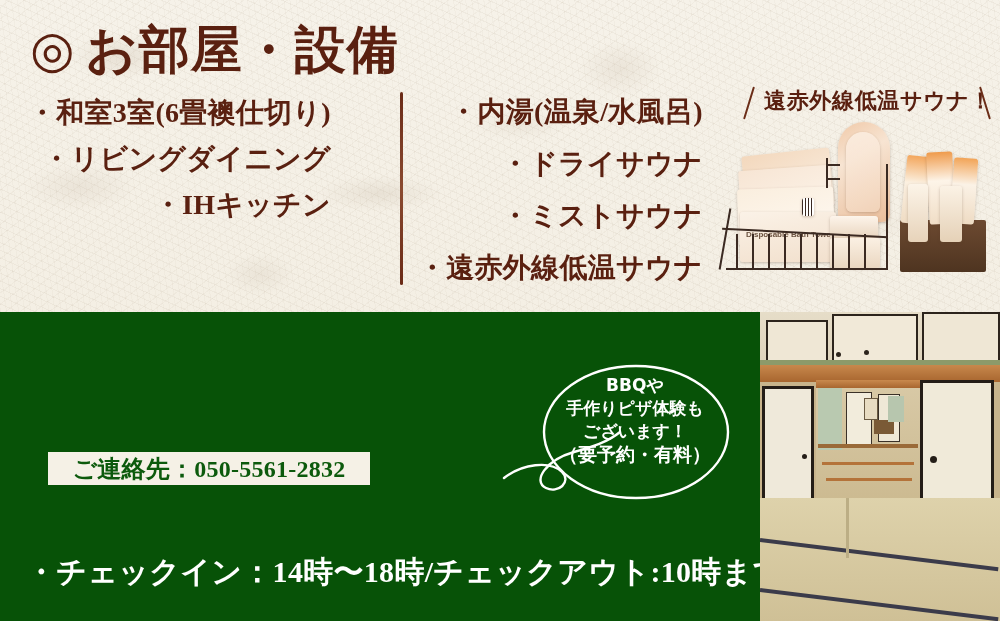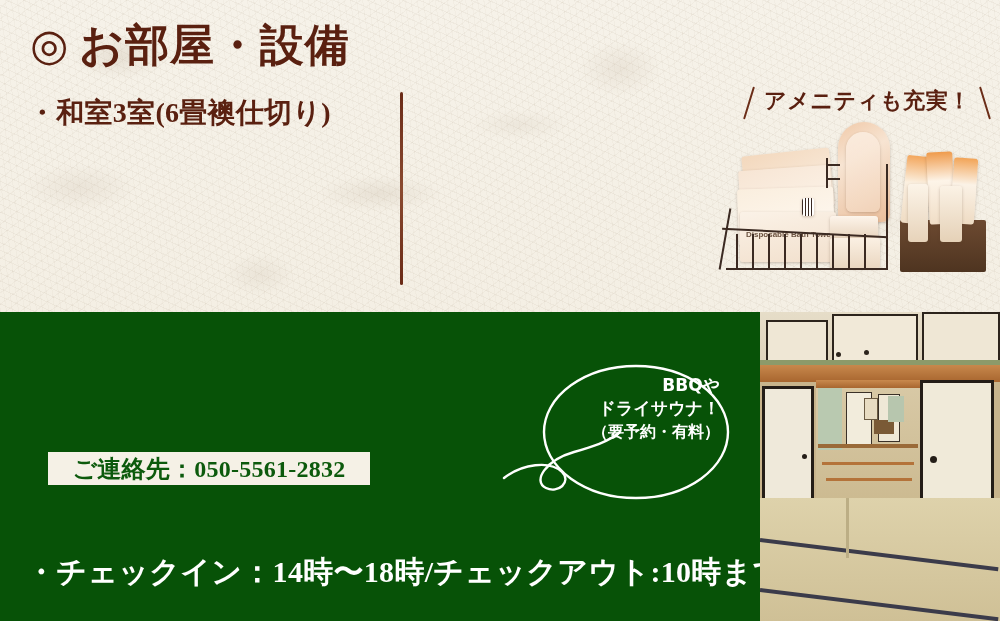--- a/index.html
+++ b/index.html
@@ -24,21 +24,21 @@
       repeating-linear-gradient(24deg, rgba(186,172,152,.12) 0 1px, rgba(186,172,152,0) 1px 7px),
       repeating-linear-gradient(-38deg, rgba(190,176,156,.10) 0 1px, rgba(190,176,156,0) 1px 9px),
       repeating-linear-gradient(82deg, rgba(192,178,158,.08) 0 1px, rgba(192,178,158,0) 1px 6px),
       linear-gradient(#f6f2e9,#f4efe4);
     overflow:hidden;
   }
   .section-title {
     position:absolute; color:#5a2010; white-space:nowrap;
     font-weight:700; letter-spacing:.02em;
   }
-  #title-rooms { left:30px; top:16px; font-size:44px; }
+  #title-rooms { left:30px; top:16px; font-size:51px; }
   .bullet-mark { display:inline-block; margin-right:10px; }
 
   .list-col { position:absolute; color:#5a2010;text-align:right; }
   .list-item { white-space:nowrap; font-weight:700; letter-spacing:.01em; }
 
   #col-left  { left:28px; top:90px; }
   #col-right { left:418px; top:86px; }
 
   #col-left .list-item  { font-size:28px; line-height:46px; }
   #col-right .list-item { font-size:28px; line-height:52px; }
@@ -111,22 +111,22 @@
     letter-spacing:.01em;
   }
 
   
   .bubble-wrap { position:absolute; left:488px; top:48px; width:250px; height:170px; }
   .bubble-text {
     position:absolute; left:62px; top:14px; width:170px;
     text-align:center; color:#fff; line-height:23px;
     font-family:"DejaVu Sans","Liberation Sans",sans-serif;
   }
-  .bubble-text .bl { display:block; font-size:17px; font-weight:700; white-space:nowrap;text-align:right; }
-  .bubble-text .bl.small { font-size:16px; }
+  .bubble-text .bl { display:block; font-size:17px; font-weight:700; white-space:nowrap; }
+  .bubble-text .bl.small { font-size:19px; }
 
   
   .room-photo {
     position:absolute; left:760px; top:312px; width:240px; height:309px;
     overflow:hidden; background:#c8b48c;
   }
   .rp { position:absolute; }
 </style>
 </head>
 <body>
@@ -134,28 +134,36 @@
 <div id="page">
 
   <div class="top-section">
 
     <div class="section-title" id="title-rooms">
       <span class="bullet-mark">◎</span><span>お部屋・設備</span>
     </div>
 
     <div class="list-col" id="col-left">
       <div class="list-item">・和室3室(6畳襖仕切り)</div>
+      <div class="list-item">・リビングダイニング</div>
+      <div class="list-item">・IHキッチン</div>
     </div>
 
     <div class="divider-v"></div>
 
+    <div class="list-col" id="col-right">
+      <div class="list-item">・内湯(温泉/水風呂)</div>
+      <div class="list-item">・ドライサウナ</div>
+      <div class="list-item">・ミストサウナ</div>
+      <div class="list-item">・遠赤外線低温サウナ</div>
+    </div>
 
     <div class="amenity-badge">
       <div class="slash left"></div>
-      <div class="bt">アメニティも充実！</div>
+      <div class="bt">遠赤外線低温サウナ！</div>
       <div class="slash right"></div>
     </div>
 
     <div class="amenity-photo">
 
       <div class="am-pack" style="left:120px;top:10px;width:52px;height:100px;border-radius:26px 26px 8px 8px;
         background:linear-gradient(150deg,#f0c9a8,#f7e4d2 35%,#e9bd9a);"></div>
       <div class="am-pack" style="left:128px;top:20px;width:34px;height:80px;border-radius:18px 18px 6px 6px;
         background:linear-gradient(160deg,#fdf0e4,#f3d6bd);opacity:.85;"></div>
 
@@ -216,21 +224,22 @@
 
     <div class="g-line" id="g-line-3">・チェックイン：14時〜18時/チェックアウト:10時まで</div>
 
     <div class="bubble-wrap">
       <svg width="250" height="170" viewBox="0 0 250 170">
         <ellipse cx="148" cy="72" rx="92" ry="66" fill="none" stroke="#ffffff" stroke-width="2.4"></ellipse>
         <path d="M 16 118 C 34 104, 62 100, 74 112 C 84 122, 70 134, 58 128 C 44 121, 58 100, 86 92 C 104 87, 120 82, 132 72" fill="none" stroke="#ffffff" stroke-width="2.4" stroke-linecap="round"></path>
       </svg>
       <div class="bubble-text">
         <span class="bl">BBQや</span>
-        <span class="bl">ドライサウナ！</span>
+        <span class="bl">手作りピザ体験も</span>
+        <span class="bl">ございます！</span>
         <span class="bl small">（要予約・有料）</span>
       </div>
     </div>
   </div>
 
   <div class="room-photo">
 
     <div class="rp" style="left:0;top:0;width:240px;height:56px;background:linear-gradient(#e6ddc8,#ded3bb);"></div>
     <div class="rp" style="left:6px;top:8px;width:62px;height:42px;background:#efe7d5;border:2px solid #2c241c;"></div>
     <div class="rp" style="left:72px;top:2px;width:86px;height:48px;background:#f1e9d8;border:2px solid #2c241c;"></div>

